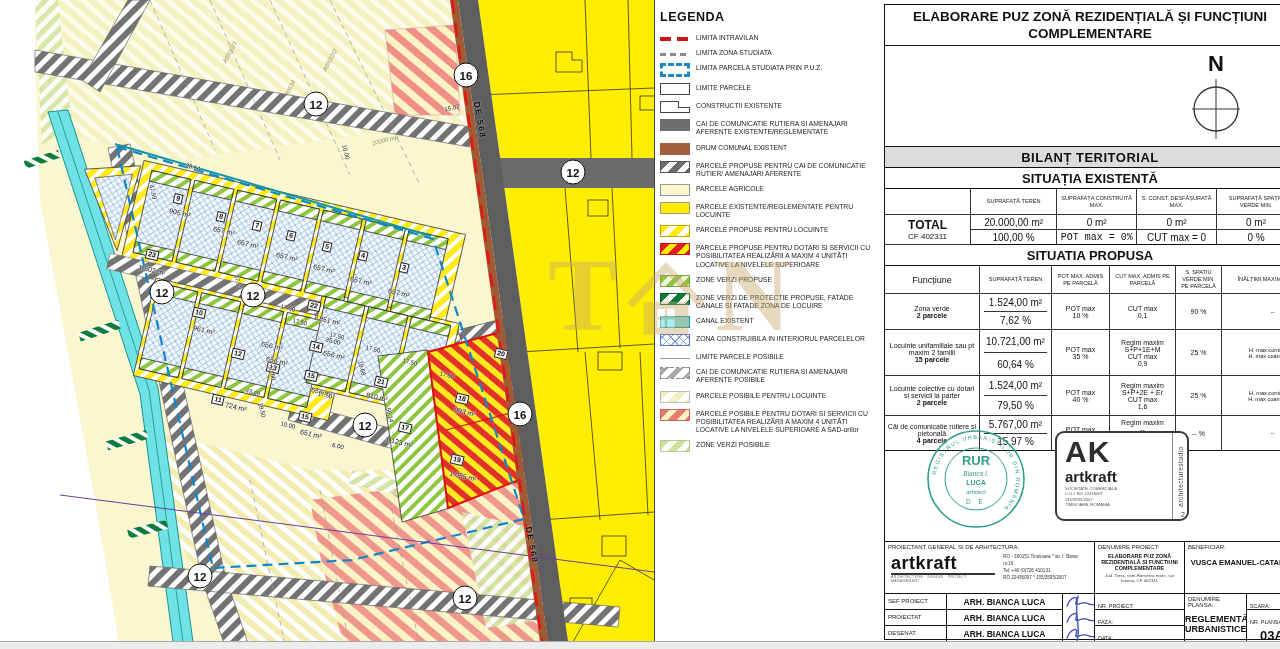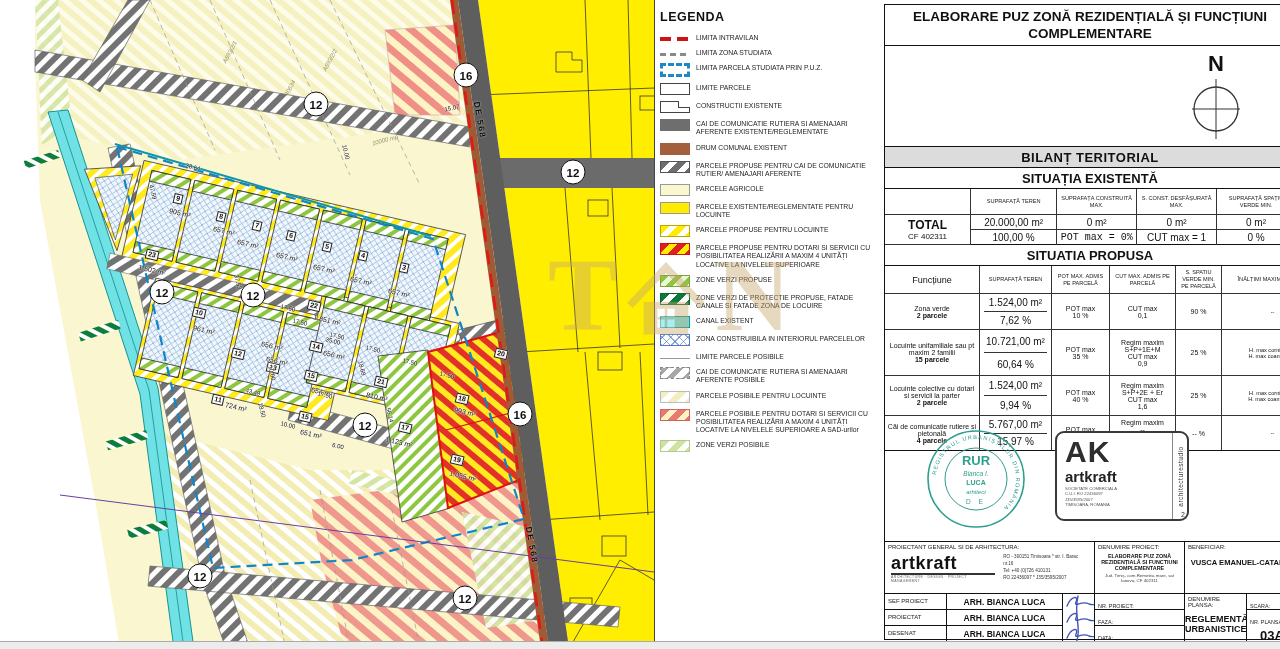--- a/index.html
+++ b/index.html
@@ -468,21 +468,21 @@
       <div class="grid-cell" style="grid-row:2/4;flex-direction:column;">
         <div style="font-size:12px;font-weight:bold;">TOTAL</div>
         <div style="font-size:8px;">CF 402311</div>
       </div>
       <div class="grid-cell td-val">20.000,00 m²</div>
       <div class="grid-cell td-val">0 m²</div>
       <div class="grid-cell td-val">0 m²</div>
       <div class="grid-cell td-val" style="border-right:none;">0 m²</div>
       <div class="grid-cell td-val" style="border-bottom:none;text-align:right;">100,00 %</div>
       <div class="grid-cell td-val" style="border-bottom:none;font-family:Liberation Mono, monospace;">POT max = 0%</div>
-      <div class="grid-cell td-val" style="border-bottom:none;">CUT max = 1</div>
+      <div class="grid-cell td-val" style="border-bottom:none;">CUT max = 0</div>
       <div class="grid-cell td-val" style="border:none;">0 %</div>
     </div>
 
     <div class="abs sh-sec" style="left:0;top:240px;width:100%;height:21px;line-height:21px;">SITUATIA PROPUSA</div>
 
     <div class="abs" style="left:0;top:261px;width:438px;border-bottom:1px solid #111;display:grid;
                 grid-template-columns:95px 72px 58px 66px 46px 101px;grid-template-rows:28px 36px 46px 40px 34px;" id="prop-table">
       <div class="grid-cell" style="font-size:9px;">Funcțiune</div>
       <div class="grid-cell th-tiny">SUPRAFAȚĂ TEREN</div>
       <div class="grid-cell th-tiny">POT MAX. ADMIS PE PARCELĂ</div>
@@ -519,21 +519,21 @@
 0,9</div>
         <div class="grid-cell pre" style="font-size: 7px;">25 %</div>
         <div class="grid-cell pre" style="font-size: 5.6px; border-right: none;">H. max cornișă = 7
 H. max coamă = 11</div>
         <div class="grid-cell" style="flex-direction: column; font-size: 7px;">
           <span class="pre">Locuinte colective cu dotari si servicii la parter</span>
           <span style="font-weight:bold">2 parcele</span>
         </div>
         <div class="grid-cell" style="flex-direction: column; padding: 0px;">
           <div class="td-val" style="flex:1;display:flex;align-items:center;justify-content:center;border-bottom:1px solid #333;width:90%;">1.524,00 m²</div>
-          <div class="td-val" style="flex:1;display:flex;align-items:center;justify-content:center;">9,94 %</div>
+          <div class="td-val" style="flex:1;display:flex;align-items:center;justify-content:center;">79,50 %</div>
         </div>
         <div class="grid-cell pre" style="font-size: 7px;">POT max
 40 %</div>
         <div class="grid-cell pre" style="font-size: 7px;">Regim maxim
 S+P+2E + Er
 CUT max
 1,6</div>
         <div class="grid-cell pre" style="font-size: 7px;">25 %</div>
         <div class="grid-cell pre" style="font-size: 5.6px; border-right: none;">H. max cornișă = 1
 H. max coamă = 16</div>

